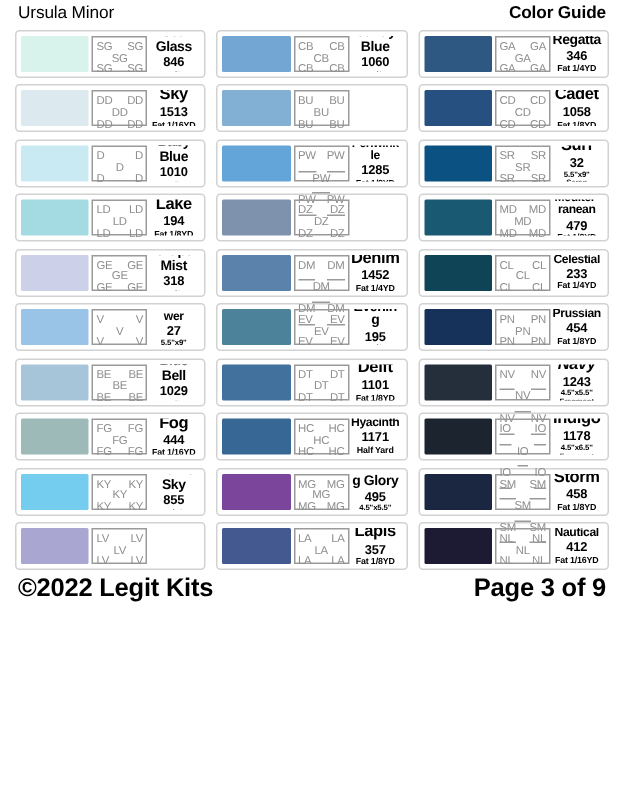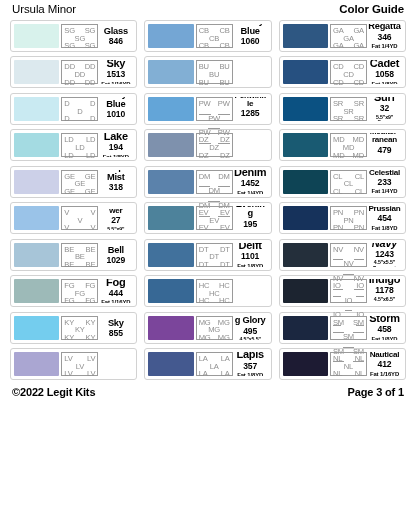--- a/index.html
+++ b/index.html
@@ -138,21 +138,21 @@
   
   .footer {
     display: flex;
     justify-content: space-between;
     align-items: center;
     height: 24px;
     padding: 0 2px;
     box-sizing: border-box;
   }
   .copyright, .pagenum {
-    font-size: 11px;
+    font-size: 17px;
     font-weight: bold;
     letter-spacing: -0.15px;
   }
 </style>
 </head>
 <body>
 
 <div class="page">
 
   <div class="header">
@@ -515,20 +515,25 @@
               <span class="code">HC</span>
             </div>
             <div class="code-row mid">
               <span class="code">HC</span>
             </div>
             <div class="code-row">
               <span class="code">HC</span>
               <span class="code">HC</span>
             </div>
           </div>
+          <div class="info">
+            <div class="name n-sm" style="white-space: pre-line;">Hyacinth</div>
+            <div class="sku">1171</div>
+            <div class="cut">Half Yard</div>
+          </div>
         </div>
         <div class="card">
           <div class="swatch" style="background: rgb(123, 69, 155);"></div>
           <div class="codebox">
             <div class="code-row">
               <span class="code">MG</span>
               <span class="code">MG</span>
             </div>
             <div class="code-row mid">
               <span class="code">MG</span>
@@ -780,16 +785,16 @@
             <div class="name n-sm" style="white-space: pre-line;">Nautical</div>
             <div class="sku">412</div>
             <div class="cut">Fat 1/16YD</div>
           </div>
         </div>
       </div>
     </div>
 
   <div class="footer">
     <div class="copyright">©2022 Legit Kits</div>
-    <div class="pagenum">Page 3 of 1</div>
+    <div class="pagenum">Page 3 of 9</div>
   </div>
 
 </div>
 
 </body></html>

